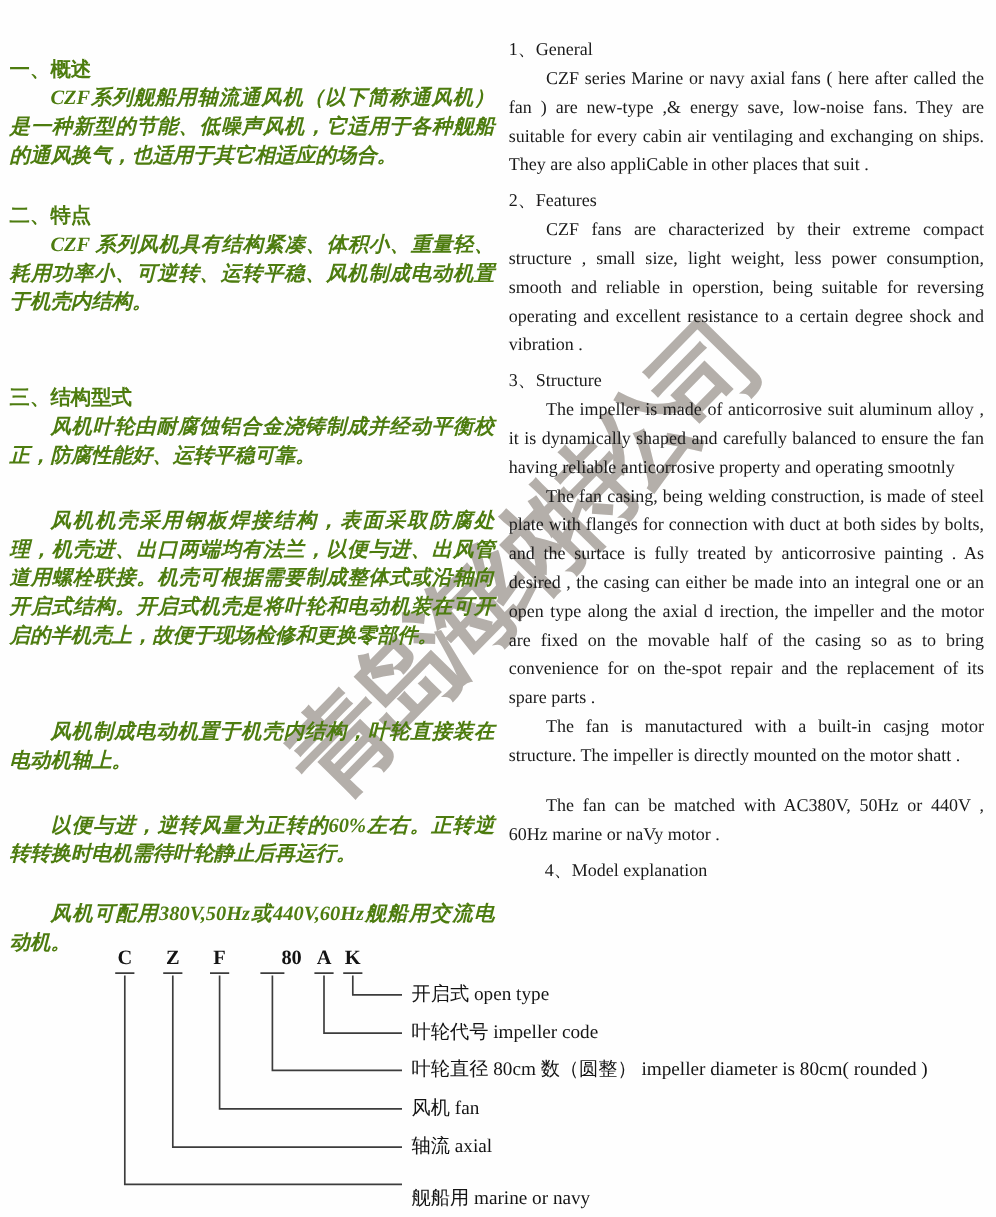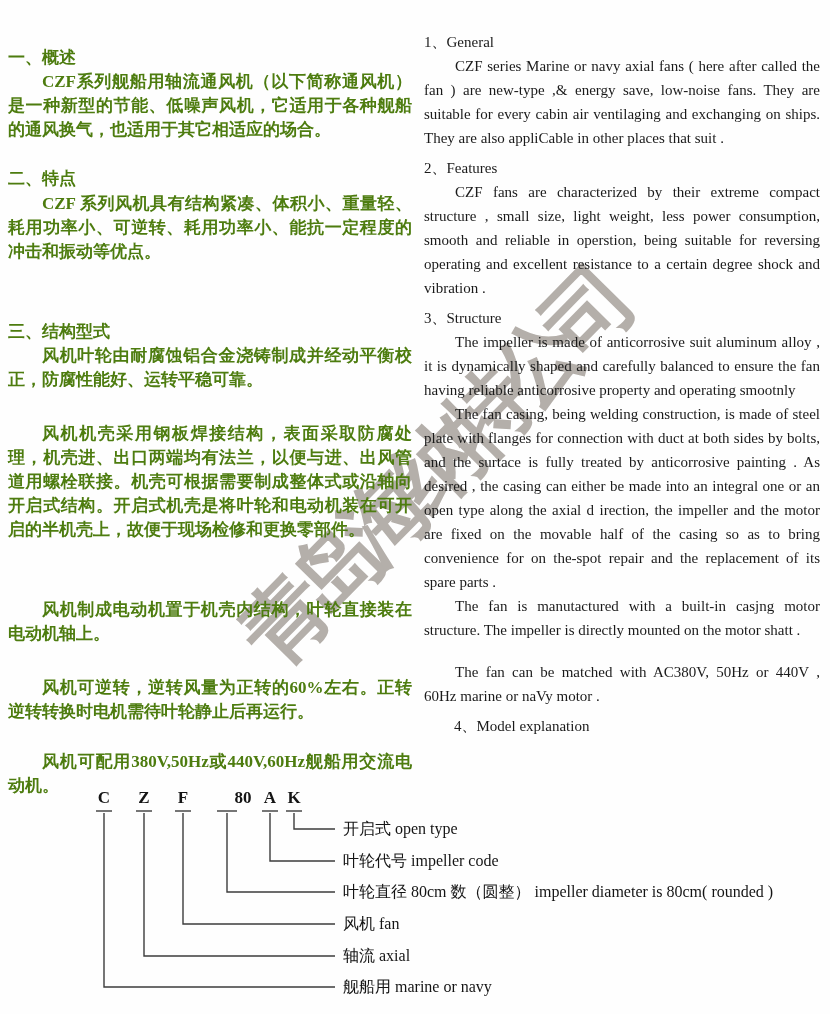--- a/index.html
+++ b/index.html
@@ -22,23 +22,23 @@
     left:8px;top:32px;width:404px;
     font-family:"Liberation Serif","DejaVu Serif",serif;
     font-weight:bold;font-size:17px;line-height:24px;color:#4d7c0f;margin-top:14px;
   }
   .col-right{
     left:424px;top:30px;width:396px;
     font-family:Liberation Serif, serif;
     font-size:15px;line-height:24px;color:#1a1a1a;
   }
   .col p, .col h3{margin:0;padding:0;font-size:inherit;font-weight:inherit;}
-  .col-left p{text-indent:2em;}
+  .col-left p{text-indent:2em;font-style:italic;}
   .col-right p{text-indent:31px;}
-  .col-left .h2{margin-top:26px;font-family:Liberation Mono, monospace;}
+  .col-left .h2{margin-top:26px;}
   .col-left .h3x{margin-top:56px;}
   .col-left .g33{margin-top:30px;}
   .col-left .g56{margin-top:56px;}
   .col-left .g30{margin-top:30px;}
   .col-left .g26{margin-top:26px;}
   .col-right .hgap{margin-top:6px;}
   .col-right .g20{margin-top:20px;}
   .col-right .g18{margin-top:18px;}
   .col-right .h4r{padding-left:30px;}
   
@@ -59,27 +59,27 @@
 
 <div class="page">
 
   <div class="watermark">青岛海纳特公司</div>
 
   <div class="col col-left">
     <h3>一、概述</h3>
     <p>CZF系列舰船用轴流通风机（以下简称通风机）是一种新型的节能、低噪声风机，它适用于各种舰船的通风换气，也适用于其它相适应的场合。</p>
 
     <h3 class="h2">二、特点</h3>
-    <p>CZF 系列风机具有结构紧凑、体积小、重量轻、耗用功率小、可逆转、耗用功率小、能抗一定程度的冲击和振动等优点。</p>
+    <p>CZF 系列风机具有结构紧凑、体积小、重量轻、耗用功率小、可逆转、运转平稳、风机制成电动机置于机壳内结构。</p>
 
     <h3 class="h3x">三、结构型式</h3>
     <p>风机叶轮由耐腐蚀铝合金浇铸制成并经动平衡校正，防腐性能好、运转平稳可靠。</p>
     <p class="g33">风机机壳采用钢板焊接结构，表面采取防腐处理，机壳进、出口两端均有法兰，以便与进、出风管道用螺栓联接。机壳可根据需要制成整体式或沿轴向开启式结构。开启式机壳是将叶轮和电动机装在可开启的半机壳上，故便于现场检修和更换零部件。</p>
     <p class="g56">风机制成电动机置于机壳内结构，叶轮直接装在电动机轴上。</p>
-    <p class="g30">风机可逆转，逆转风量为正转的60%左右。正转逆转转换时电机需待叶轮静止后再运行。</p>
+    <p class="g30">以便与进，逆转风量为正转的60%左右。正转逆转转换时电机需待叶轮静止后再运行。</p>
     <p class="g26">风机可配用380V,50Hz或440V,60Hz舰船用交流电动机。</p>
 
   </div>
 
   <div class="col col-right">
     <h3>1、General</h3>
     <p>CZF series Marine or navy axial fans ( here after called the fan ) are new-type ,&amp; energy save, low-noise fans. They are suitable for every cabin air ventilaging and exchanging on ships. They are also appliCable in other places that suit .</p>
 
     <h3 class="hgap">2、Features</h3>
     <p>CZF fans are characterized by their extreme compact structure , small  size, light weight, less power consumption, smooth and reliable in operstion, being suitable for reversing operating and excellent resistance to a certain degree shock and vibration .</p>
@@ -123,16 +123,16 @@
     <span class="code-letter" style="left:183px">F</span>
     <span class="code-letter" style="left:243px">80</span>
     <span class="code-letter" style="left:270px">A</span>
     <span class="code-letter" style="left:294px">K</span>
 
     <div class="diagram-label" style="top:38px">开启式 open type</div>
     <div class="diagram-label" style="top:70px">叶轮代号 impeller code</div>
     <div class="diagram-label" style="top:101px">叶轮直径 80cm 数（圆整）  impeller diameter is 80cm( rounded )</div>
     <div class="diagram-label" style="top:133px">风机 fan</div>
     <div class="diagram-label" style="top:165px">轴流 axial</div>
-    <div class="diagram-label" style="top:196px">舰船用  marine or navy</div>
+    <div class="diagram-label" style="top:208px">舰船用  marine or navy</div>
   </div>
 
 </div>
 
 </body></html>

